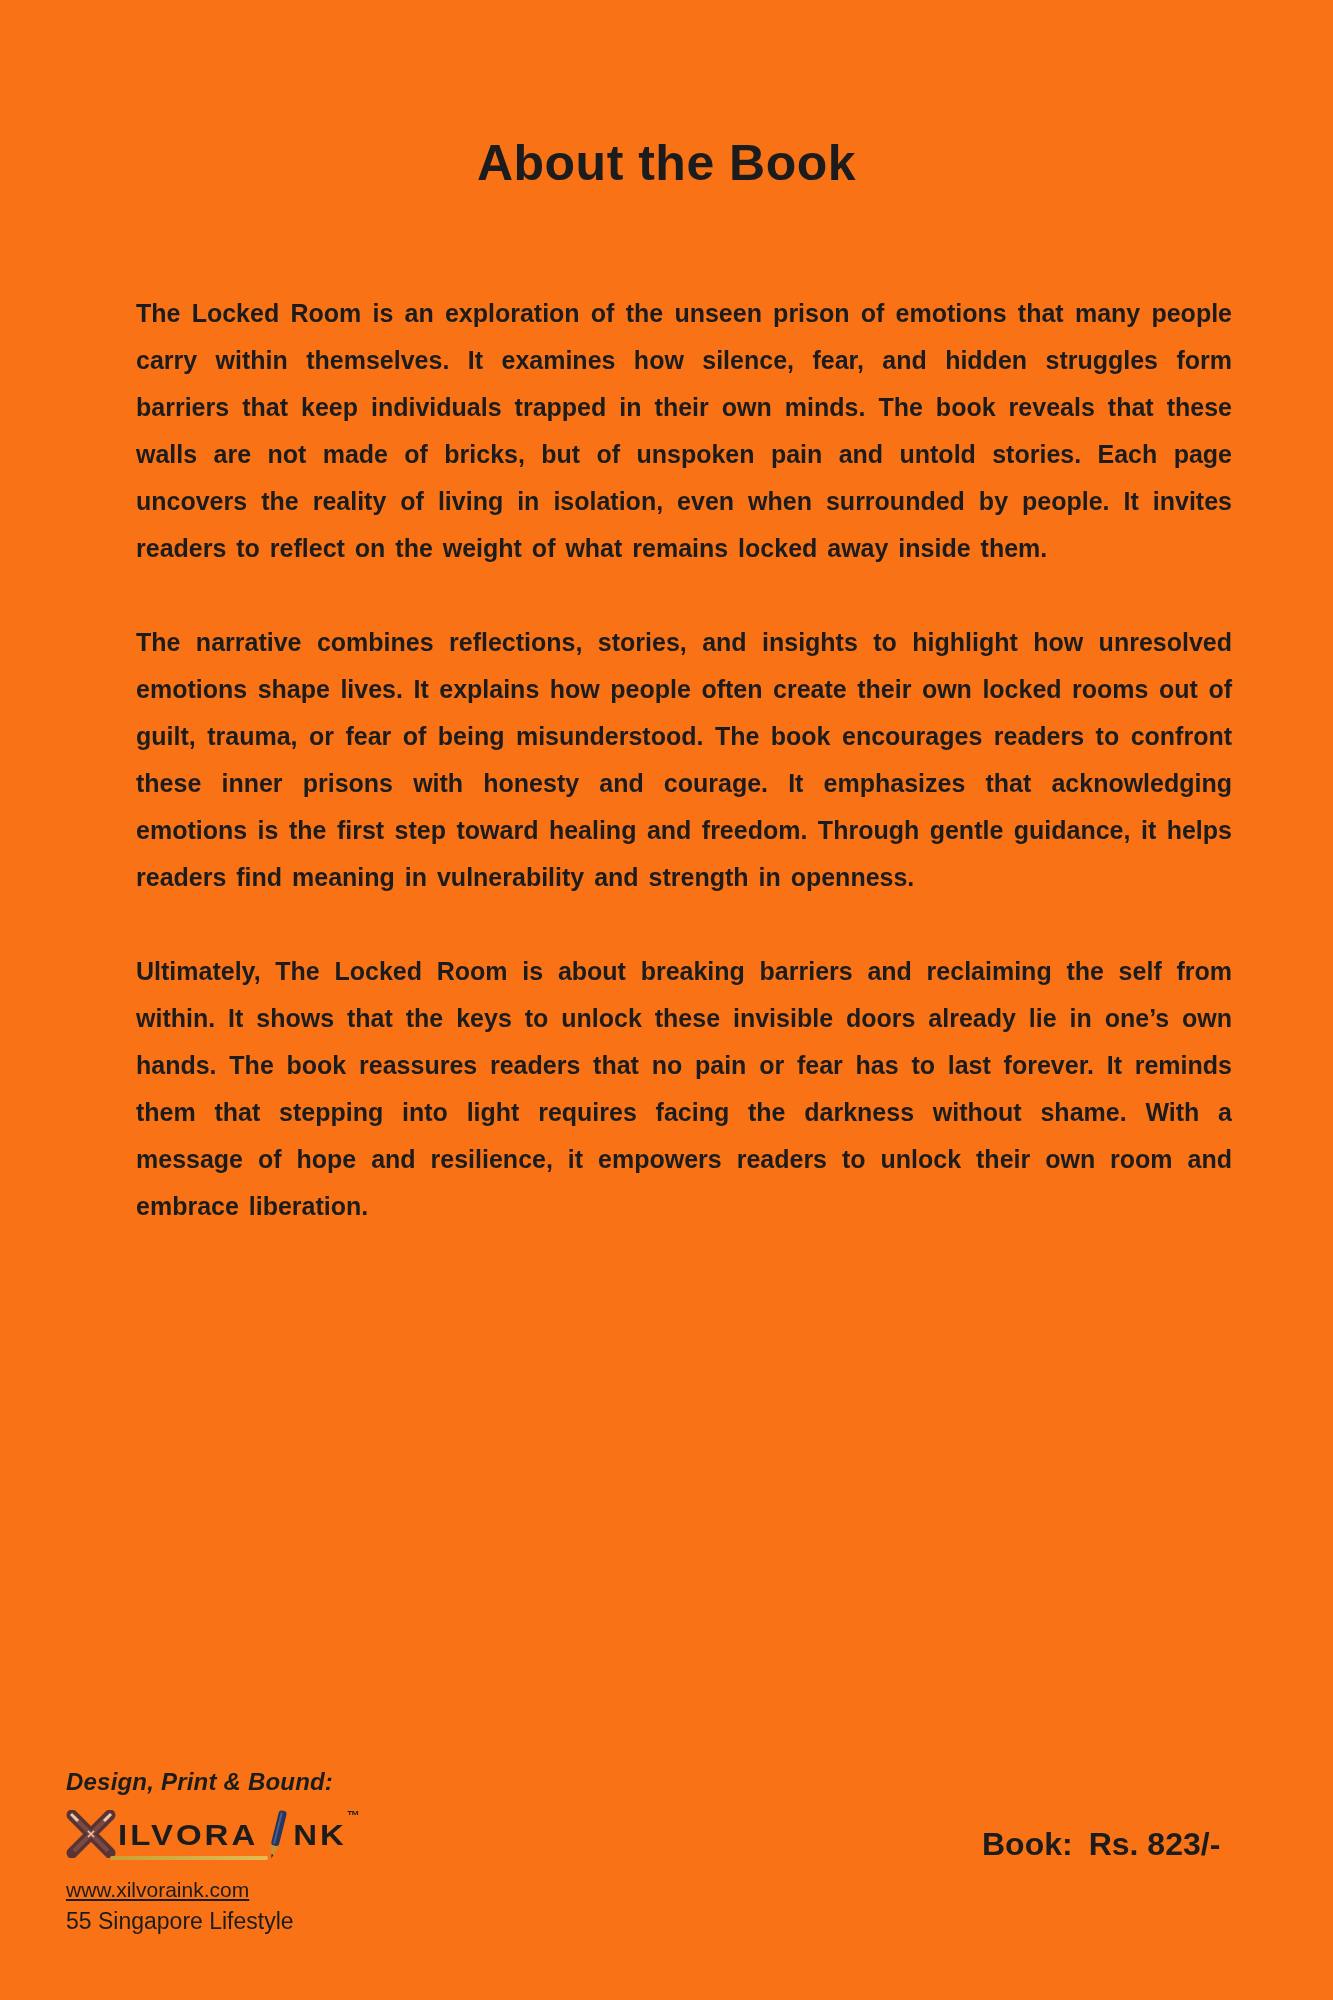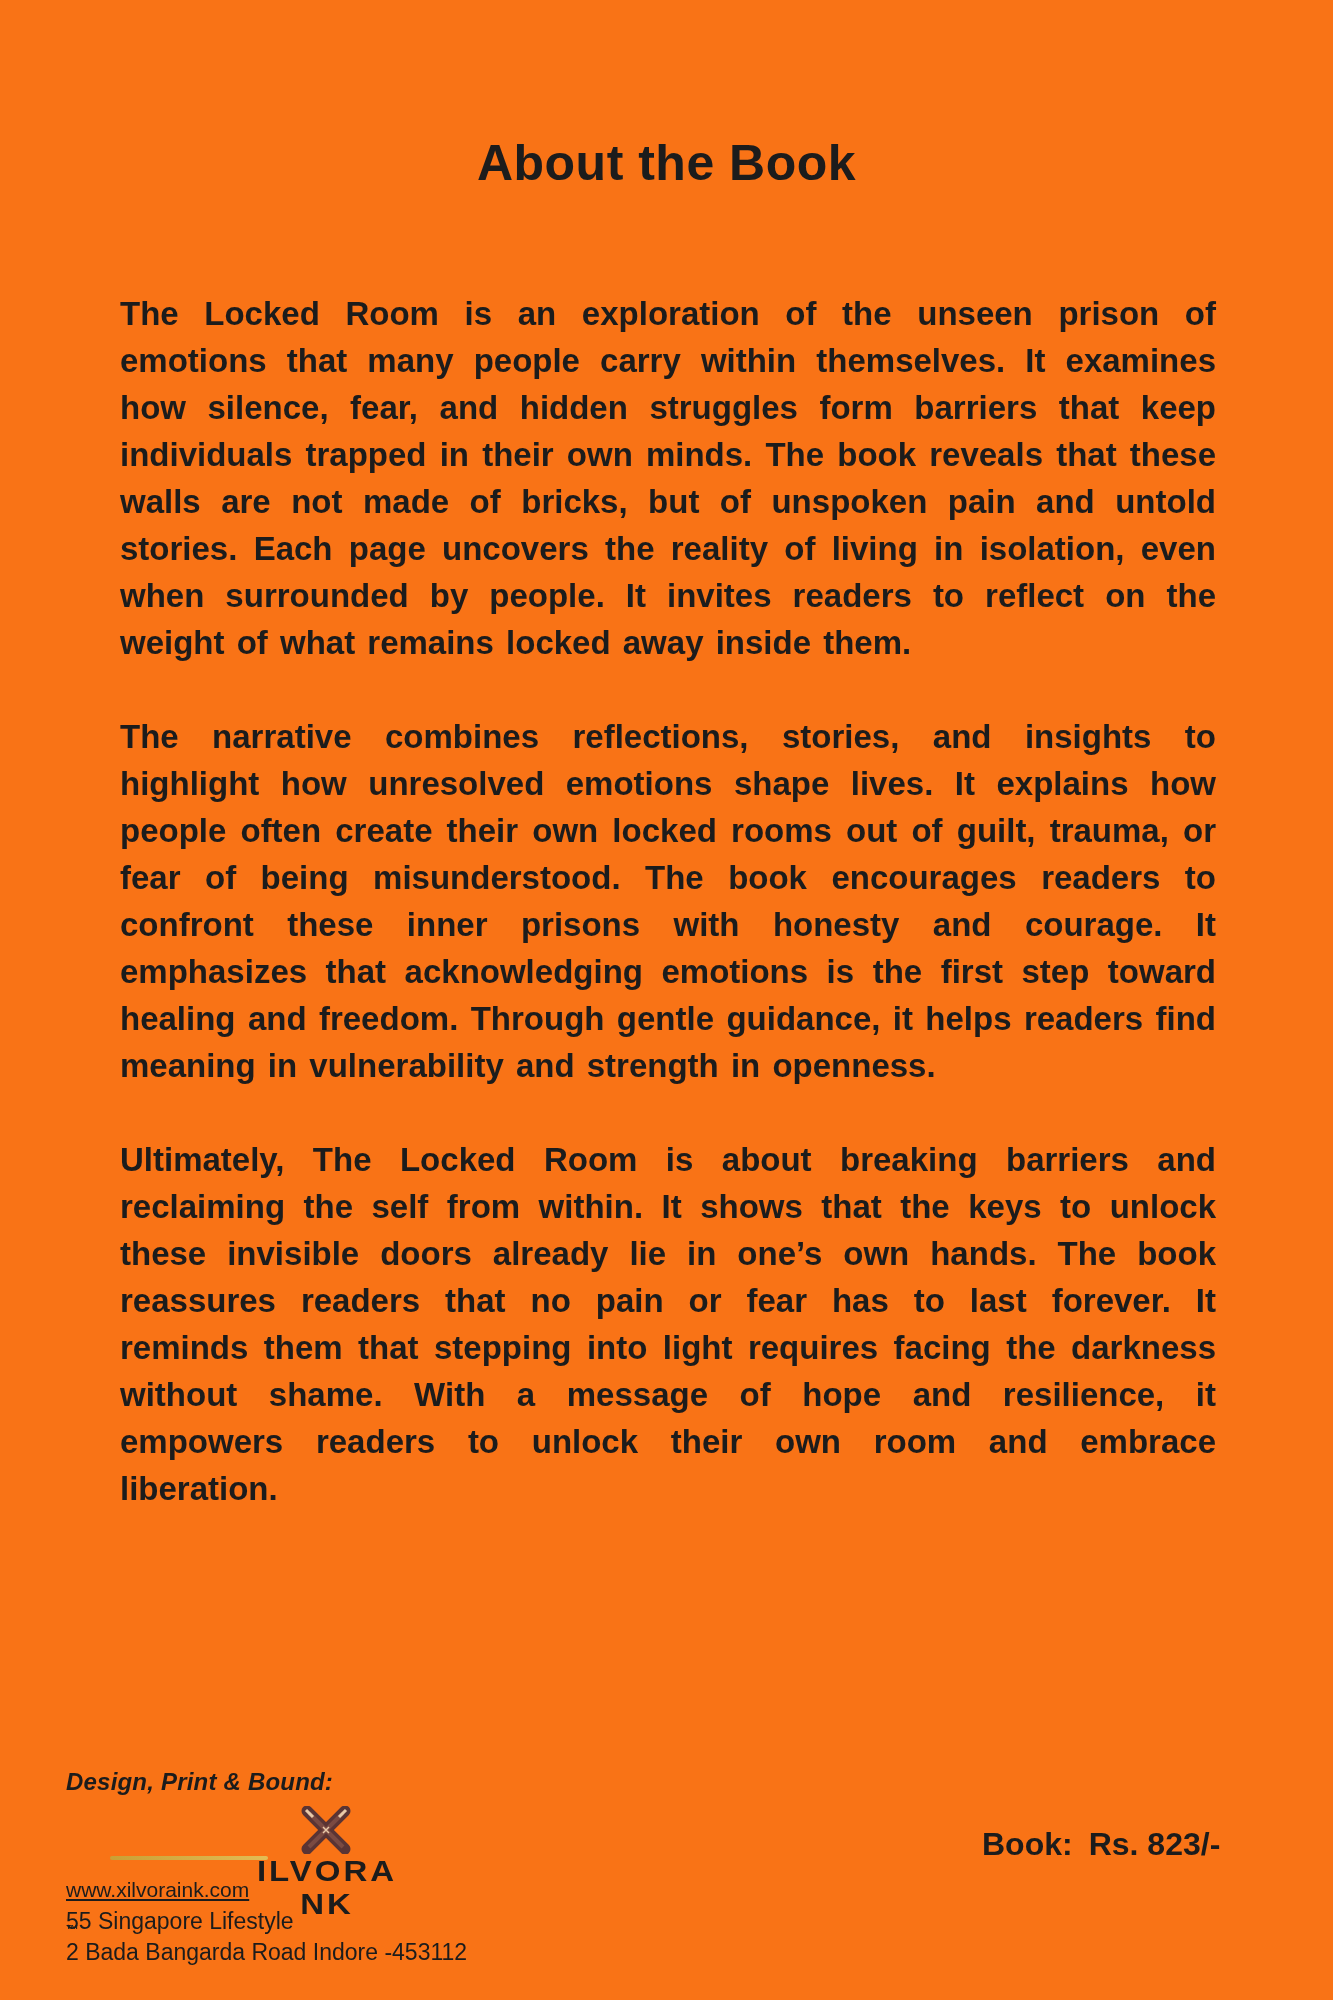--- a/index.html
+++ b/index.html
@@ -17,24 +17,24 @@
     top:134px;
     left:0;
     width:100%;
     text-align:center;
     font-size:50px;
     font-weight:bold;
     letter-spacing:0.5px;
   }
   .body-text {
     position:absolute;
-    left:120px;
+    left:136px;
     top:290px;
     width:1096px;
-    font-size:33px;
+    font-size:25px;
     font-weight:bold;
     line-height:47px;
     text-align:justify;
     word-spacing:3px;
   }
   .body-text p { margin:0 0 47px 0; }
   .footer-left {
     position:absolute;
     left:66px;
     top:1768px;
@@ -45,21 +45,20 @@
     font-weight:bold;
     font-style:italic;
     letter-spacing:0.2px;
   }
   .logo-row {
     position:relative;
     margin-top:10px;
     height:56px;
     display:flex;
     align-items:center;
-    flex-direction:column;
   }
   .logo-underline {
     position:absolute;
     left:44px;
     bottom:2px;
     width:158px;
     height:4px;
     background:linear-gradient(to right,#caa035,#e3bc55);
     border-radius:2px;
   }
@@ -142,21 +141,20 @@
       </svg>
 
       <span class="logo-word">NK</span>
       <span class="tm-mark">™</span>
     </div>
 
     <a class="website" href="#">www.xilvoraink.com</a>
 
     <div class="address">
       <div>55 Singapore Lifestyle</div>
-      <div>2 Bada Bangarda Road Indore -453112</div>
     </div>
   </div>
 
   <div class="price-box">
     <span>Book:</span><span class="price-value">Rs. 823/-</span>
   </div>
 
 </div>
 
 </body></html>

